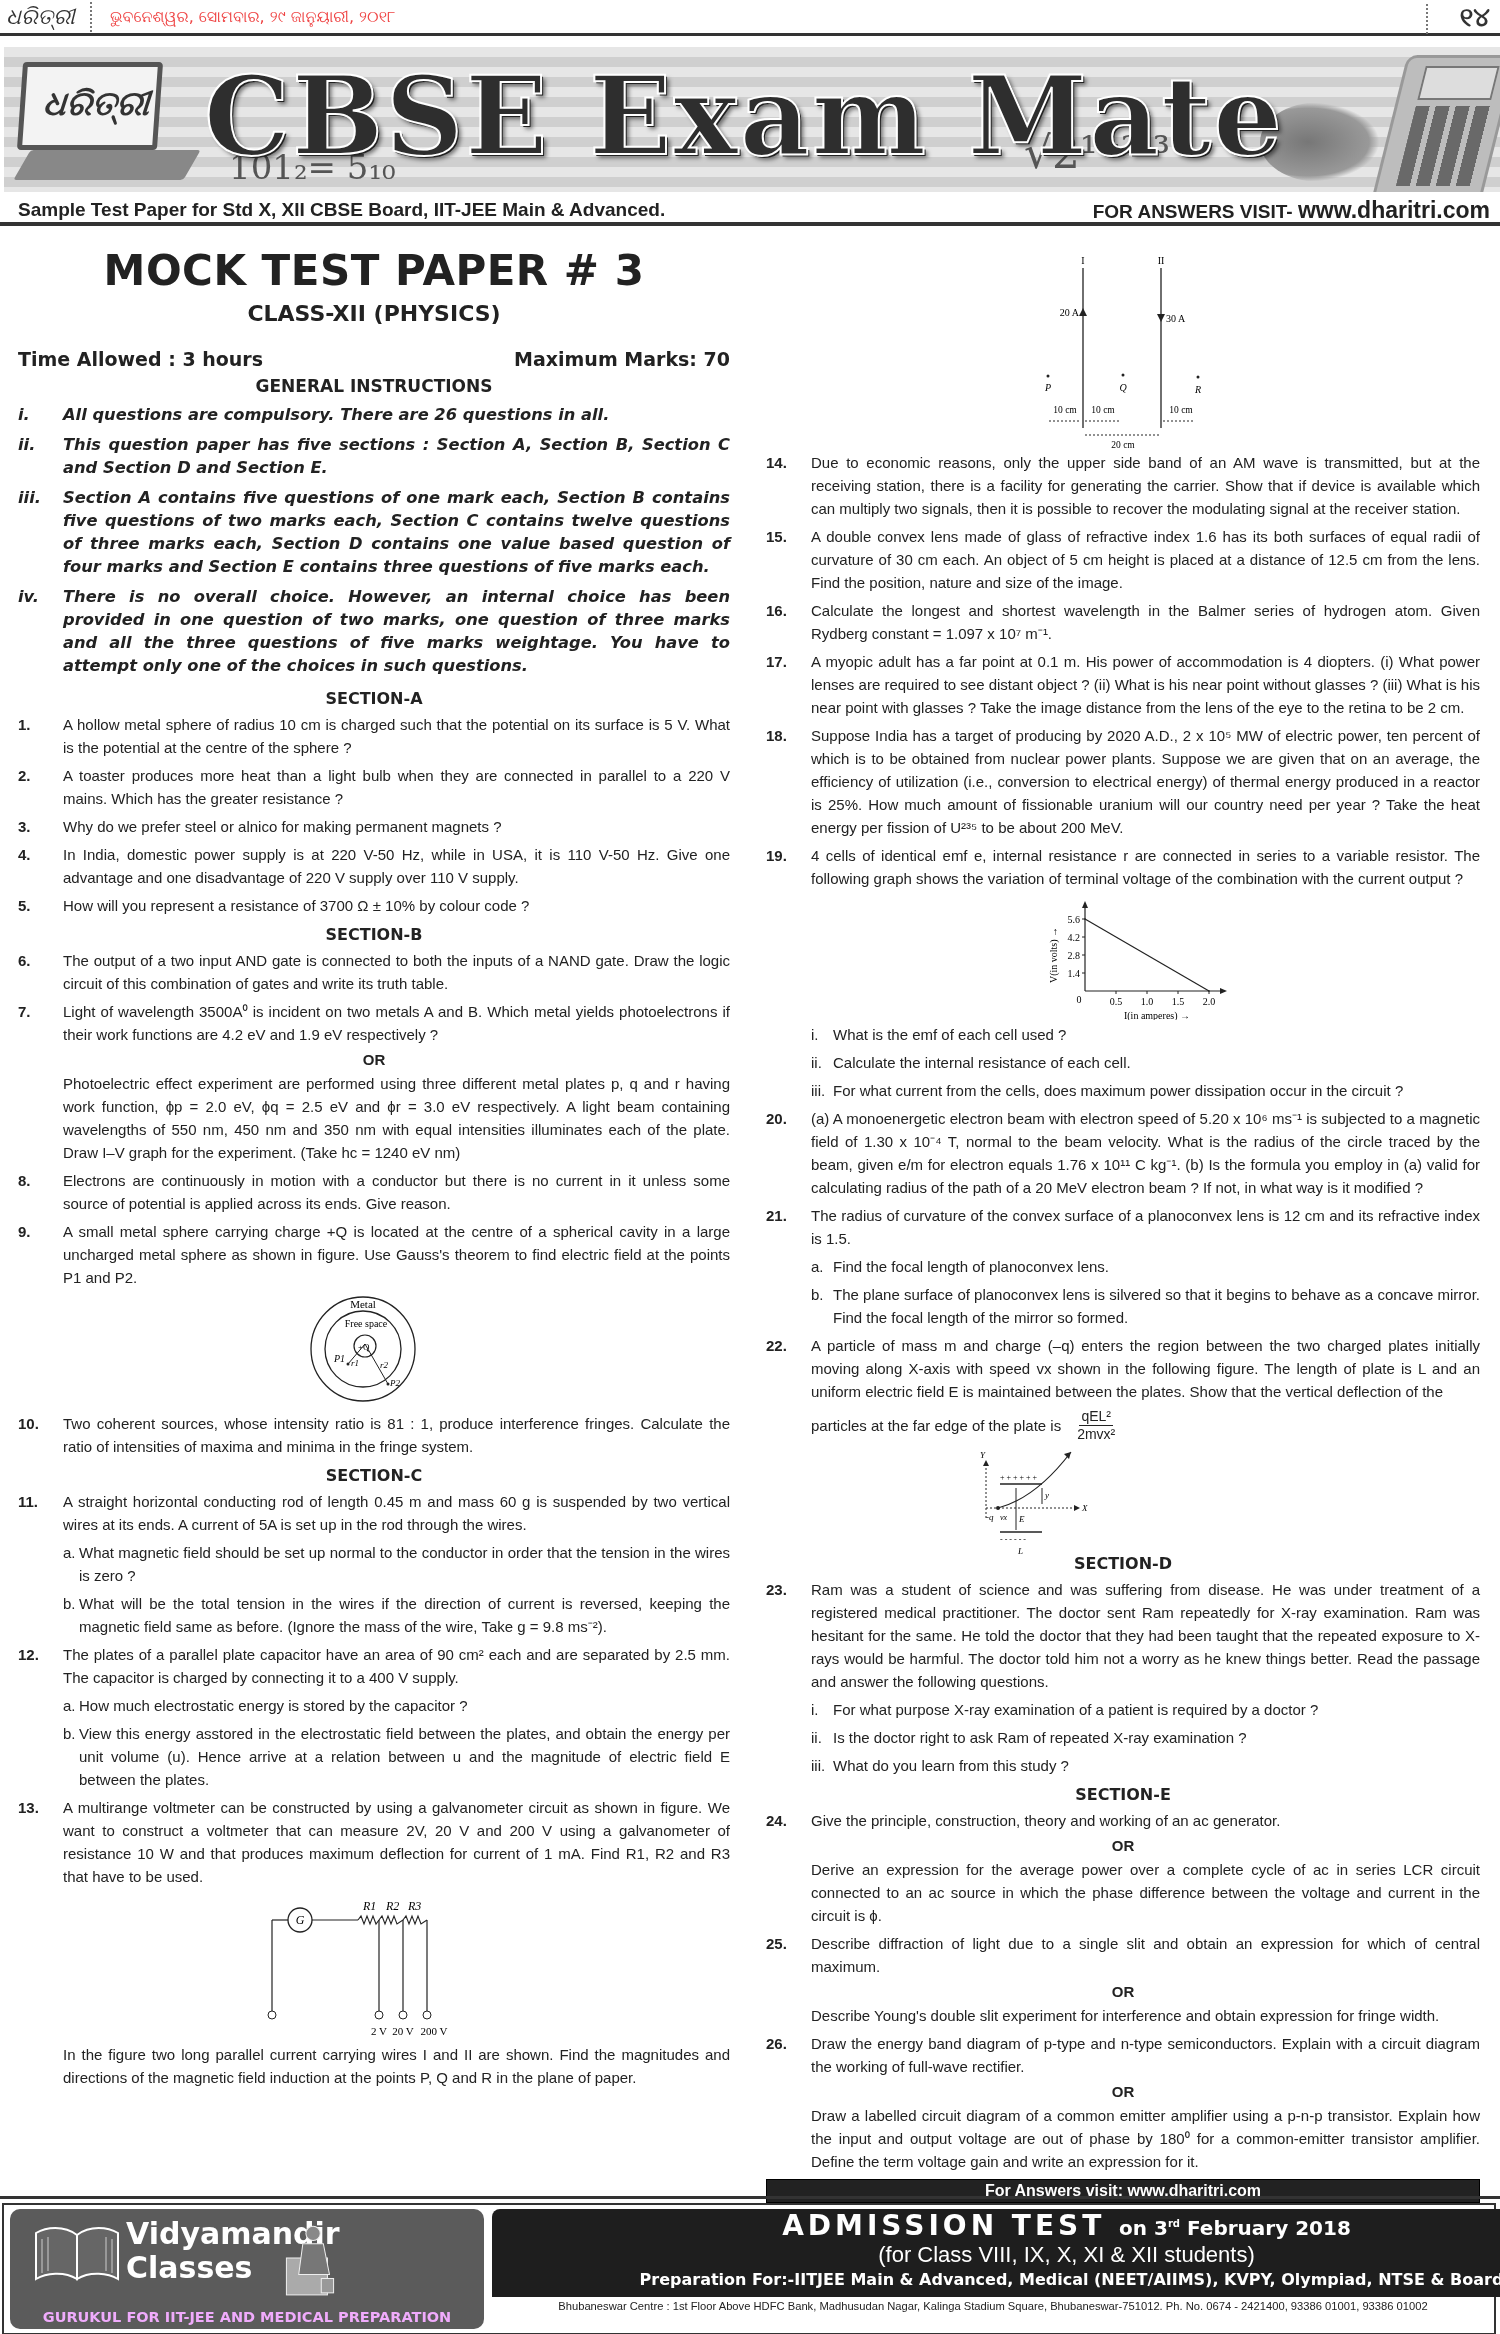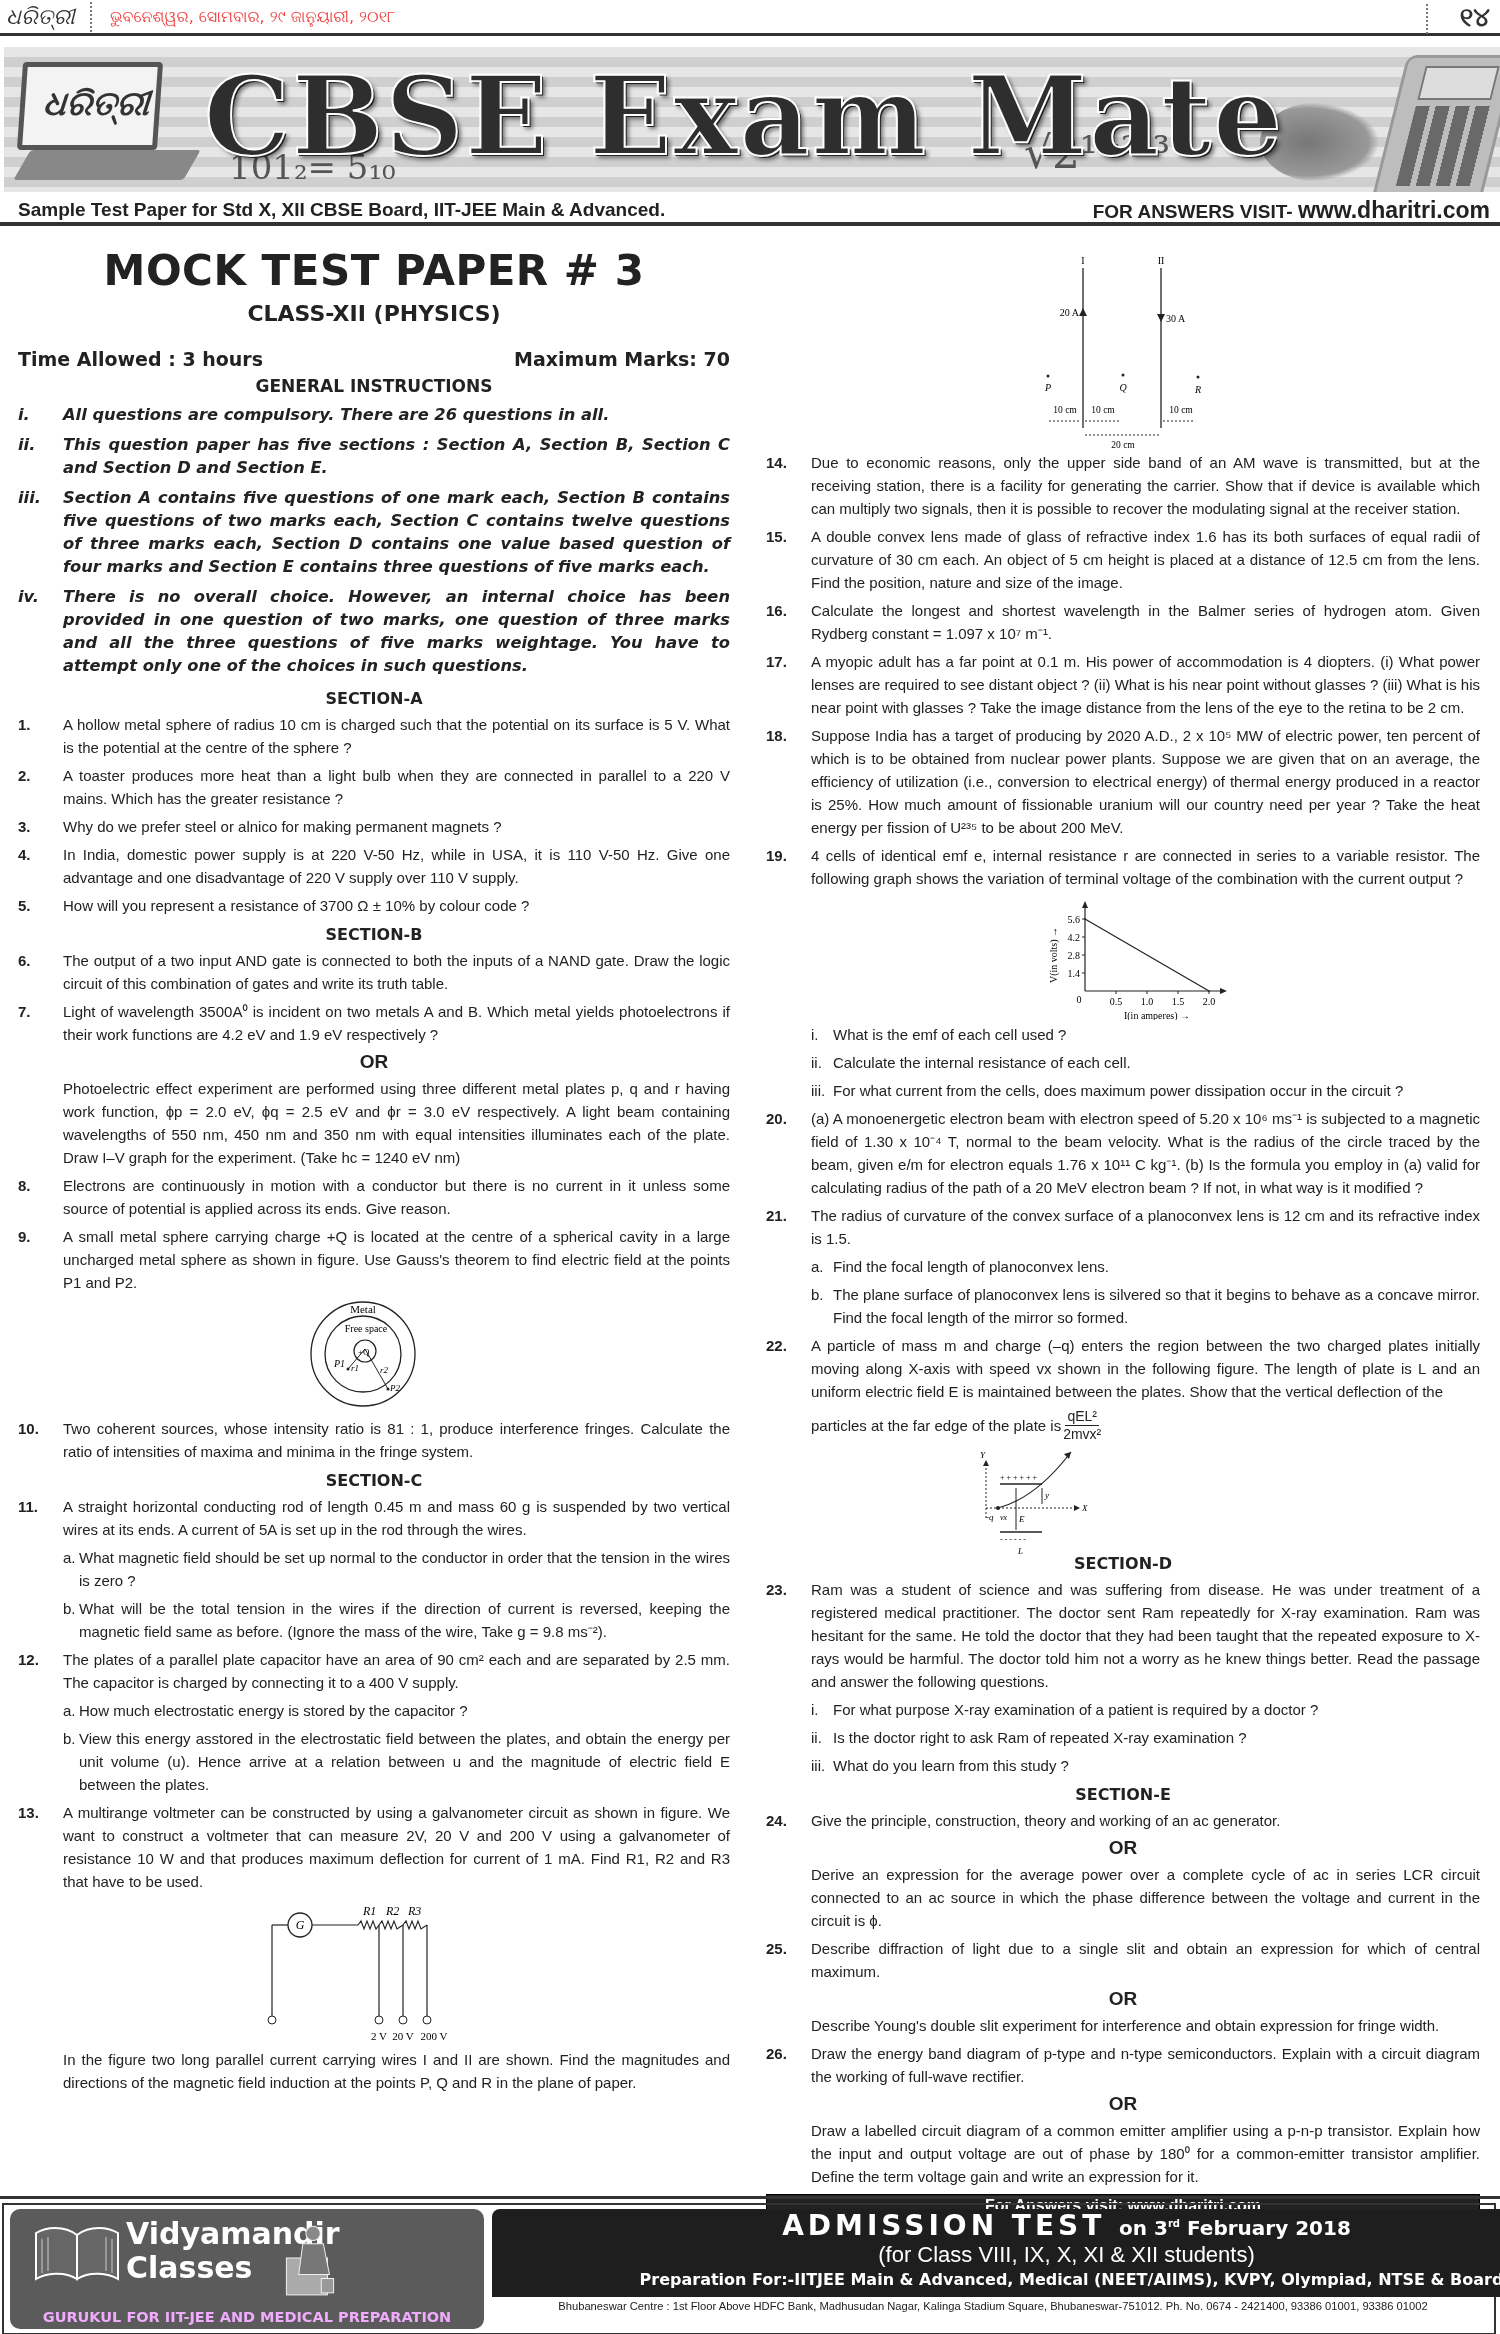--- a/index.html
+++ b/index.html
@@ -47,21 +47,21 @@
   .instr .n { width: 45px; flex: none; }
   .instr .t { flex: 1; text-align: justify; }
 
   .sec-title { text-align: center; font-family: "DejaVu Sans", sans-serif; font-weight: bold; font-size: 16px; margin: 8px 0 5px; }
   .q { display: flex; font-family: "Liberation Sans", sans-serif; font-size: 15px; line-height: 23px; margin-bottom: 5px; color: #222; }
   .q .n { width: 45px; flex: none; font-weight: bold; }
   .q .t { flex: 1; text-align: justify; }
   .sub { display: flex; font-size: 15px; line-height: 23px; margin: 3px 0 5px 45px; }
   .sub .n { width: 16px; flex: none; }
   .sub .t { flex: 1; text-align: justify; }
-  .or { text-align: center; font-weight: bold; font-size: 19px; margin: 2px 0 4px; }
+  .or { text-align: center; font-weight: bold; font-size: 15px; margin: 2px 0 4px; }
   .para { margin-left: 45px; font-size: 15px; line-height: 23px; text-align: justify; margin-bottom: 5px; }
   sub, sup { font-size: 10px; }
 
   .fig { display: block; margin: 0 auto; }
   .answers-bar { background: #222; color: #fff; text-align: center; font-weight: bold; font-size: 16px; padding: 2px 0; margin-top: 6px; border: 1px solid #000; }
 
   
   .ad { position: absolute; left: 0; top: 2196px; width: 1500px; height: 138px; border-top: 3px solid #333; }
   .ad .frame { position: absolute; left: 2px; top: 4px; width: 1494px; height: 132px; border: 2px solid #333; }
   .ad .brand { position: absolute; left: 10px; top: 10px; width: 474px; height: 120px; background: #5b5b5b; border-radius: 10px; }
@@ -363,21 +363,21 @@
       <span class="t">Find the focal length of planoconvex lens.</span>
     </div>
   <div class="sub">
       <span class="n" style="width:22px">b.</span>
       <span class="t">The plane surface of planoconvex lens is silvered so that it begins to behave as a concave mirror. Find the focal length of the mirror so formed.</span>
     </div>
   <div class="q">
       <span class="n">22.</span>
       <span class="t">A particle of mass m and charge (–q) enters the region between the two charged plates initially moving along X-axis with speed vx shown in the following figure. The length of plate is L and an uniform electric field E is maintained between the plates. Show that the vertical deflection of the</span>
     </div>
-  <div class="para" style="display:flex;align-items:center;gap:2px">
+  <div class="para" style="display:flex;align-items:center;gap:16px">
     <span>particles at the far edge of the plate is</span>
     <span style="display:inline-flex;flex-direction:column;align-items:center;font-size:14px;line-height:17px">
       <span style="border-bottom:1px solid #222;padding:0 2px">qEL²</span>
       <span>2mvx²</span>
     </span>
   </div>
 
   <svg class="fig" width="140" height="110" viewBox="0 0 140 110" style="margin-left:210px">
     <line x1="10" y1="70" x2="10" y2="16" stroke="#222" stroke-dasharray="2,2"></line>
     <polygon points="10,12 7,18 13,18" fill="#222"></polygon>

